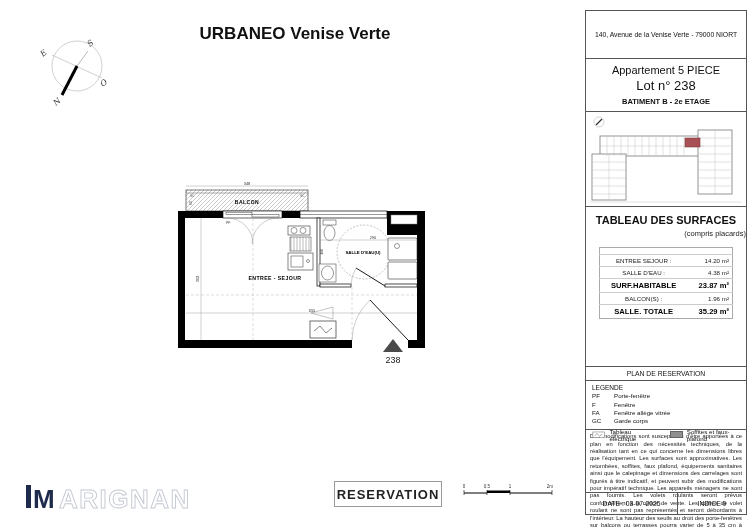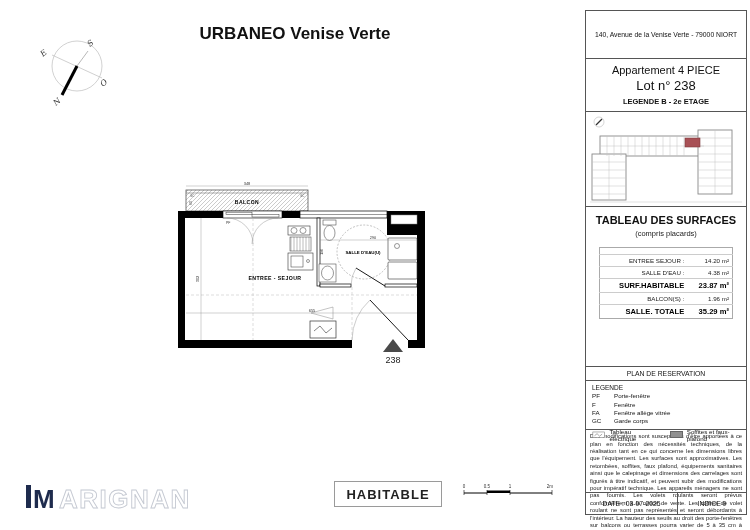--- a/index.html
+++ b/index.html
@@ -24,23 +24,23 @@
   #panel { left:585px; top:10px; width:162px; height:505px; border:1px solid #555; display:flex; flex-direction:column; background:#fff; }
   .pbox { border-bottom:1px solid #555; }
   #p-address { height:48px; display:flex; align-items:center; justify-content:center; font-size:6.8px; color:#111; padding:0 4px; text-align:center; }
   #p-apt { height:54px; text-align:center; padding-top:5px; }
   #p-apt .apt-type { font-size:11px; color:#111; }
   #p-apt .apt-lot  { font-size:13px; color:#111; margin-top:2px; }
   #p-apt .apt-bat  { font-size:7.5px; font-weight:bold; color:#111; margin-top:4px; }
   #p-keyplan { height:95px; position:relative; }
   #p-surfaces { height:161px; text-align:center; padding-top:7px; }
   #p-surfaces .s-title { font-size:11px; font-weight:bold; color:#111; }
-  #p-surfaces .s-sub { font-size:7.5px; color:#222; margin-top:3px; }
+  #p-surfaces .s-sub { font-size:7.5px; color:#222; margin-top:3px;text-align:right; }
   table.surf { width:134px; margin:9px auto 0 auto; border-collapse:collapse; border:1px solid #aaa; }
-  table.surf td { border-top:1px solid #ccc; font-size:6.2px; color:#222; padding:2px 3px; text-align:right; height:11px; }
+  table.surf td { border-top:1px solid #ccc; font-size:6.2px; color:#222; padding:2px 3px; text-align:center; height:11px; }
   table.surf tr.hdr td { height:7px; border-top:none; }
   table.surf td.val { text-align:right; }
   table.surf tr.bold td { font-size:7.6px; font-weight:bold; color:#000; }
   #p-resa { height:14px; display:flex; align-items:center; justify-content:center; font-size:6.8px; color:#111; }
   #p-legend { height:49px; padding:3px 6px; position:relative; }
   #p-legend .lg-title { font-size:6.5px; color:#111; }
   .lg-item { display:flex; font-size:6.2px; color:#111; margin-top:1.2px; }
   .lg-abbr { width:22px; }
   .lg-symbols { display:flex; align-items:center; gap:4px; margin-top:4px; }
   .lg-symbols .sym-label { font-size:6.2px; color:#111; }
@@ -189,44 +189,44 @@
       <text x="223" y="183" font-size="9" text-anchor="middle" fill="#222">238</text>
     </g>
   </svg>
 
   <svg id="logo" class="abs" width="185" height="30" viewBox="0 0 185 30">
     <rect x="0" y="3" width="5" height="23" fill="#1e2b4d"></rect>
     <text x="7" y="26" font-size="26" font-weight="bold" fill="#1e2b4d">M</text>
     <text x="33" y="26" font-size="26" font-weight="bold" fill="#ffffff" stroke="#c5c9d2" stroke-width="0.9" letter-spacing="1.5">ARIGNAN</text>
   </svg>
 
-  <div id="stamp" class="abs">HABITABLE</div>
+  <div id="stamp" class="abs">RESERVATION</div>
 
   <svg id="scalebar" class="abs" width="92" height="16" viewBox="0 0 92 16">
     <text x="2" y="5" font-size="4.5" text-anchor="middle" fill="#333">0</text>
     <text x="25" y="5" font-size="4.5" text-anchor="middle" fill="#333">0.5</text>
     <text x="48" y="5" font-size="4.5" text-anchor="middle" fill="#333">1</text>
     <text x="88" y="5" font-size="4.5" text-anchor="middle" fill="#333">2m</text>
     <line x1="2" y1="10" x2="25" y2="10" stroke="#000" stroke-width="1"></line>
     <rect x="25" y="7.5" width="23" height="2.5" fill="#000"></rect>
     <line x1="48" y1="10" x2="90" y2="10" stroke="#000" stroke-width="1"></line>
     <line x1="2" y1="7" x2="2" y2="12" stroke="#000" stroke-width="0.6"></line>
     <line x1="25" y1="7" x2="25" y2="12" stroke="#000" stroke-width="0.6"></line>
     <line x1="48" y1="7" x2="48" y2="12" stroke="#000" stroke-width="0.6"></line>
     <line x1="90" y1="7" x2="90" y2="12" stroke="#000" stroke-width="0.6"></line>
   </svg>
 
   <div id="panel" class="abs">
 
     <div id="p-address" class="pbox">140, Avenue de la Venise Verte - 79000 NIORT</div>
 
     <div id="p-apt" class="pbox">
-      <div class="apt-type">Appartement 4 PIECE</div>
+      <div class="apt-type">Appartement 5 PIECE</div>
       <div class="apt-lot">Lot n°  238</div>
-      <div class="apt-bat">LEGENDE B - 2e ETAGE</div>
+      <div class="apt-bat">BATIMENT B - 2e ETAGE</div>
     </div>
 
     <div id="p-keyplan" class="pbox">
       <svg width="160" height="93" viewBox="0 0 160 93">
         <g>
           <circle cx="13" cy="10" r="5" fill="none" stroke="#bbb" stroke-width="0.6"></circle>
           <line x1="16" y1="7" x2="10" y2="13" stroke="#333" stroke-width="1.2"></line>
         </g>
         <g fill="#fff" stroke="#888" stroke-width="0.9">
           <rect x="14" y="24" width="104" height="20"></rect>

